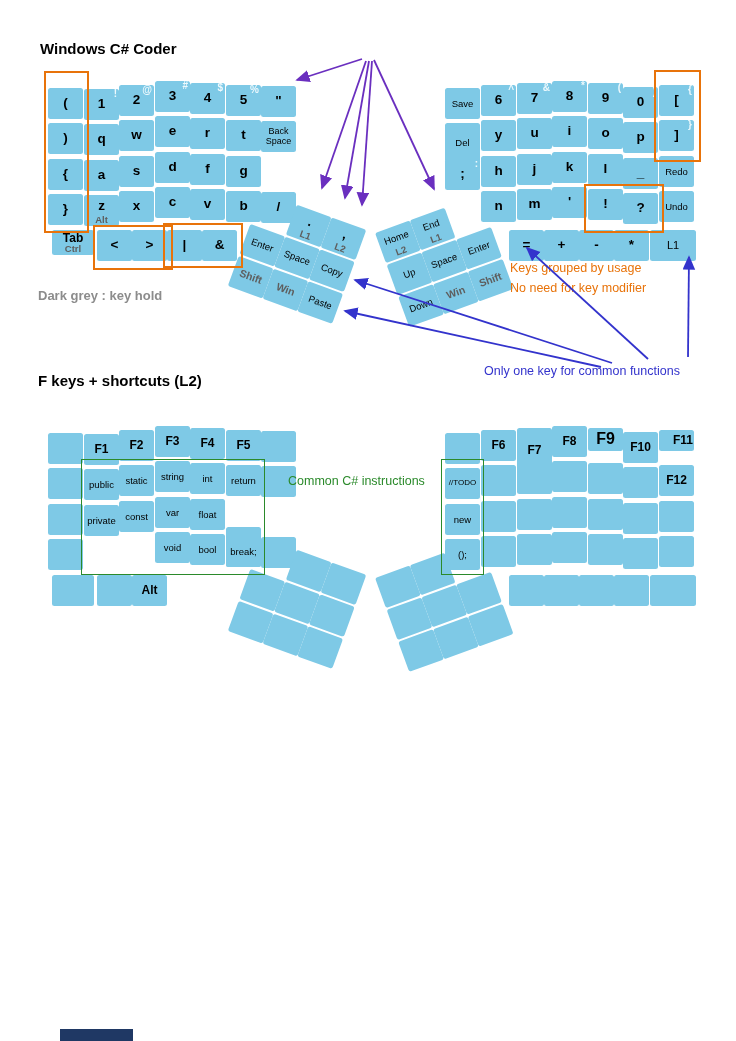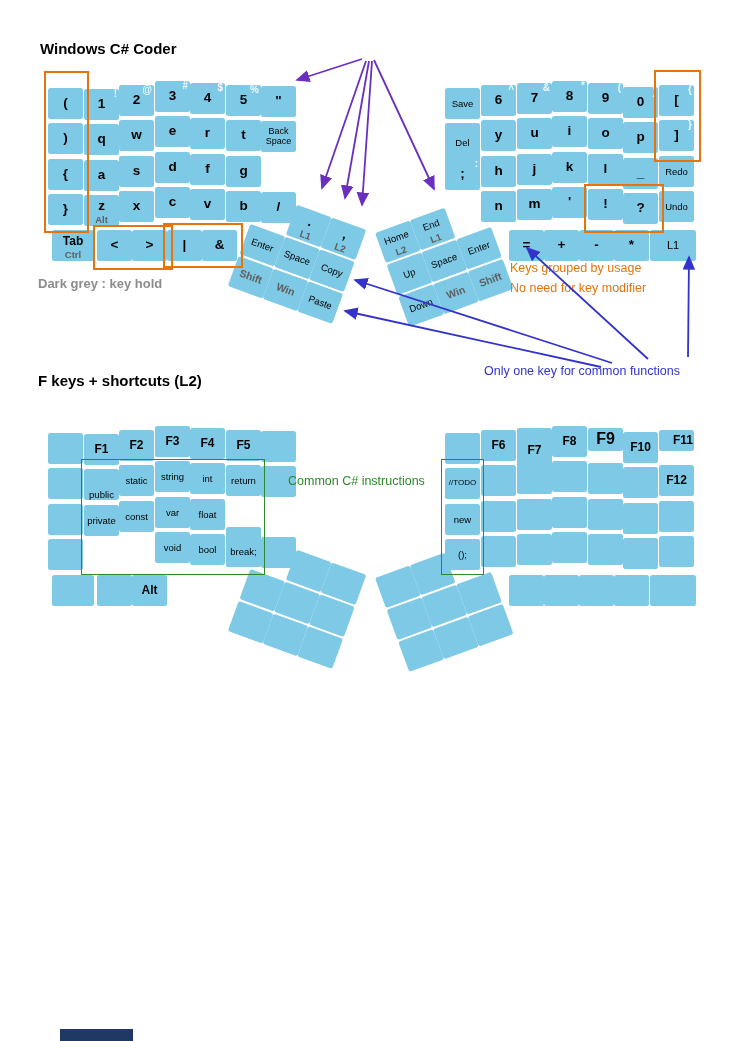--- a/index.html
+++ b/index.html
@@ -16,21 +16,21 @@
          font-weight:bold;color:var(--hold-grey);}
   .kshift{position:absolute;top:0;right:2px;font-size:10px;font-weight:bold;color:var(--shift-white);}
   .cluster{position:absolute;width:112px;height:104px;transform-origin:0 0;z-index:1;}
 
   .title{position:absolute;font-size:15px;font-weight:bold;color:#000;z-index:2;}
   .ann{position:absolute;font-size:12.5px;z-index:2;white-space:nowrap;}
   .ann.purple{color:var(--purple);}
   .ann.orange{color:var(--orange);}
   .ann.blue{color:var(--blue);}
   .ann.green{color:var(--green);}
-  .ann.greylegend{color:var(--legend-grey);font-weight:bold;font-size:13px;}
+  .ann.greylegend{color:var(--legend-grey);font-weight:bold;font-size:13px;margin-top:12px;}
 
   .obox{position:absolute;border:2px solid var(--orange);z-index:3;}
   .gbox{position:absolute;border:1.5px solid var(--green);z-index:3;}
   #overlay{position:absolute;left:0;top:0;pointer-events:none;z-index:4;}
   .footerbar{position:absolute;background:var(--navy);z-index:2;}
 </style>
 </head>
 <body>
 
 <div id="page">
@@ -158,21 +158,21 @@
     </div>
     <div class="key" style="left: 190px; top: 189px; width: 33px; height: 31px;">
       <span class="klabel">v</span>
     </div>
     <div class="key" style="left: 226px; top: 191px; width: 33px; height: 31px;">
       <span class="klabel">b</span>
     </div>
     <div class="key" style="left: 261px; top: 192px; width: 33px; height: 31px;">
       <span class="klabel">/</span>
     </div>
-    <div class="key hh" style="left: 52px; top: 230px; width: 40px; height: 31px; font-size: 12px;">
+    <div class="key hh" style="left: 52px; top: 230px; width: 40px; height: 25px; font-size: 12px;">
       <span class="klabel">Tab</span>
       <span class="khold">Ctrl</span>
     </div>
     <div class="key" style="left: 97px; top: 230px; width: 33px; height: 31px;">
       <span class="klabel">&lt;</span>
     </div>
     <div class="key" style="left: 132px; top: 230px; width: 33px; height: 31px;">
       <span class="klabel">&gt;</span>
     </div>
     <div class="key" style="left: 167px; top: 230px; width: 33px; height: 31px;">
@@ -352,21 +352,21 @@
       <span class="klabel">F3</span>
     </div>
     <div class="key" style="left: 190px; top: 428px; width: 33px; height: 31px; font-size: 12px;">
       <span class="klabel">F4</span>
     </div>
     <div class="key" style="left: 226px; top: 430px; width: 33px; height: 31px; font-size: 12px;">
       <span class="klabel">F5</span>
     </div>
     <div class="key" style="left: 261px; top: 431px; width: 33px; height: 31px;"></div>
     <div class="key" style="left: 48px; top: 468px; width: 33px; height: 31px;"></div>
-    <div class="key w" style="left: 84px; top: 469px; width: 33px; height: 31px; align-items: flex-end;">
+    <div class="key w" style="left: 84px; top: 469px; width: 33px; height: 31px;">
       <span class="klabel">public</span>
     </div>
     <div class="key w" style="left: 119px; top: 465px; width: 33px; height: 31px;">
       <span class="klabel">static</span>
     </div>
     <div class="key w" style="left: 155px; top: 461px; width: 33px; height: 31px;">
       <span class="klabel">string</span>
     </div>
     <div class="key w" style="left: 190px; top: 463px; width: 33px; height: 31px;">
       <span class="klabel">int</span>

